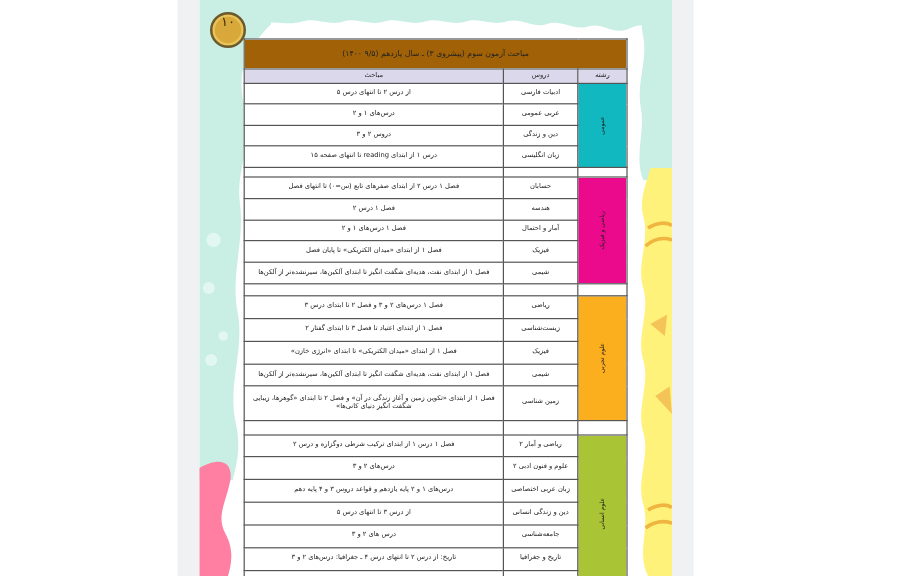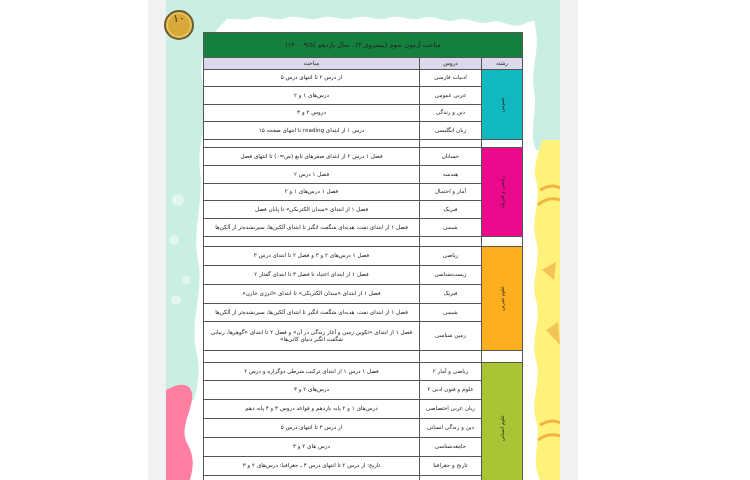--- a/index.html
+++ b/index.html
@@ -11,37 +11,37 @@
   .viewer-bg {
     position: absolute; left: 148px; top: 0; width: 430px; height: 480px;
     background: #eff1f3;
   }
   .page {
     position: absolute; left: 166px; top: 0; width: 394px; height: 480px;
     background: #ffffff; overflow: hidden;
   }
   .deco { position: absolute; }
   .page-badge {
-    position: absolute; left: 164px; top: 10px; width: 30px; height: 30px;
+    position: absolute; left: 175px; top: 10px; width: 30px; height: 30px;
     border-radius: 50%; background: #d8a83a; border: 2px solid #6b5a2e;
     box-sizing: border-box; display: flex; align-items: flex-start; justify-content: center;
     font-size: 11px; color: #3d3010; z-index: 5;
     box-shadow: inset 0 0 0 2px #e9c45a;
   }
   table.sched {
     position: absolute; left: 203px; top: 32px; width: 319px;
     border-collapse: collapse; table-layout: fixed; z-index: 4;
     direction: rtl; background: #fff;
   }
   table.sched td, table.sched th {
     border: 1px solid #555; padding: 0 3px; font-size: 5.6px; color: #222;
     text-align: center; font-weight: normal; overflow: hidden; line-height: 1.3;
   }
   .title-cell {
-    background: #15803d; height: 24px; font-size: 6.5px !important; font-weight: bold;
+    background: #a16207; height: 24px; font-size: 6.5px !important; font-weight: bold;
   }
   .hdr th { background: #dcd8ec; height: 11px; }
   .spacer td { height: 7px; background: #fff; }
   .cat {
     font-size: 5px !important; writing-mode: vertical-rl; text-orientation: mixed;
   }
   .cat span { display: inline-block; transform: rotate(180deg); writing-mode: vertical-rl; }
 </style>
 </head>
 <body>

